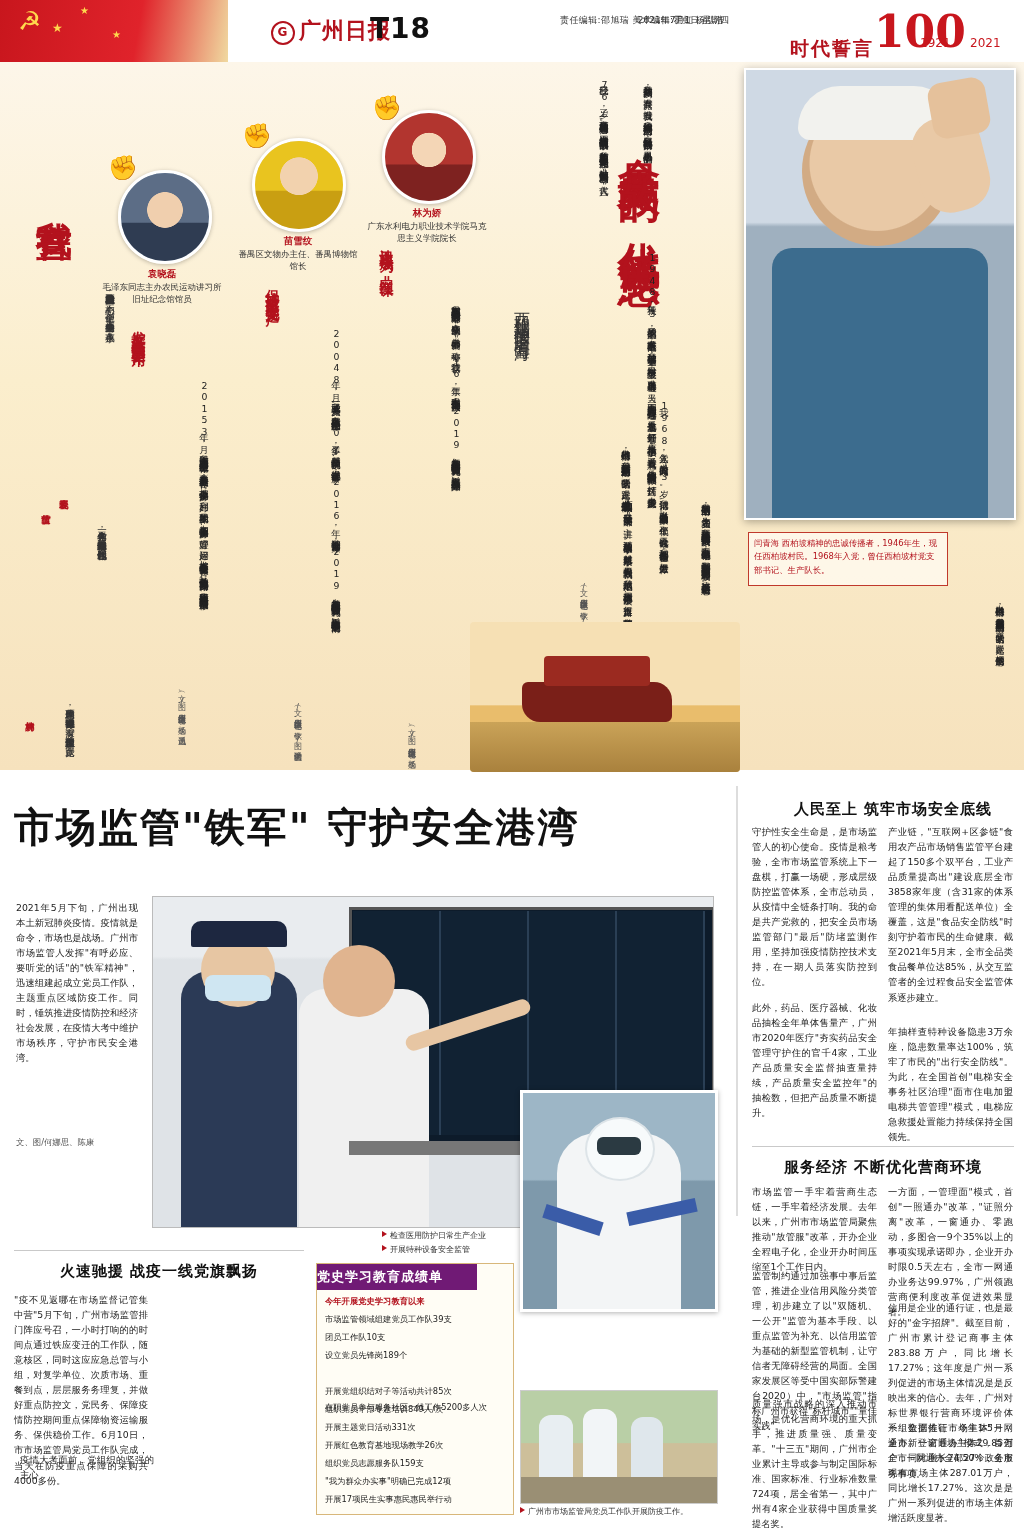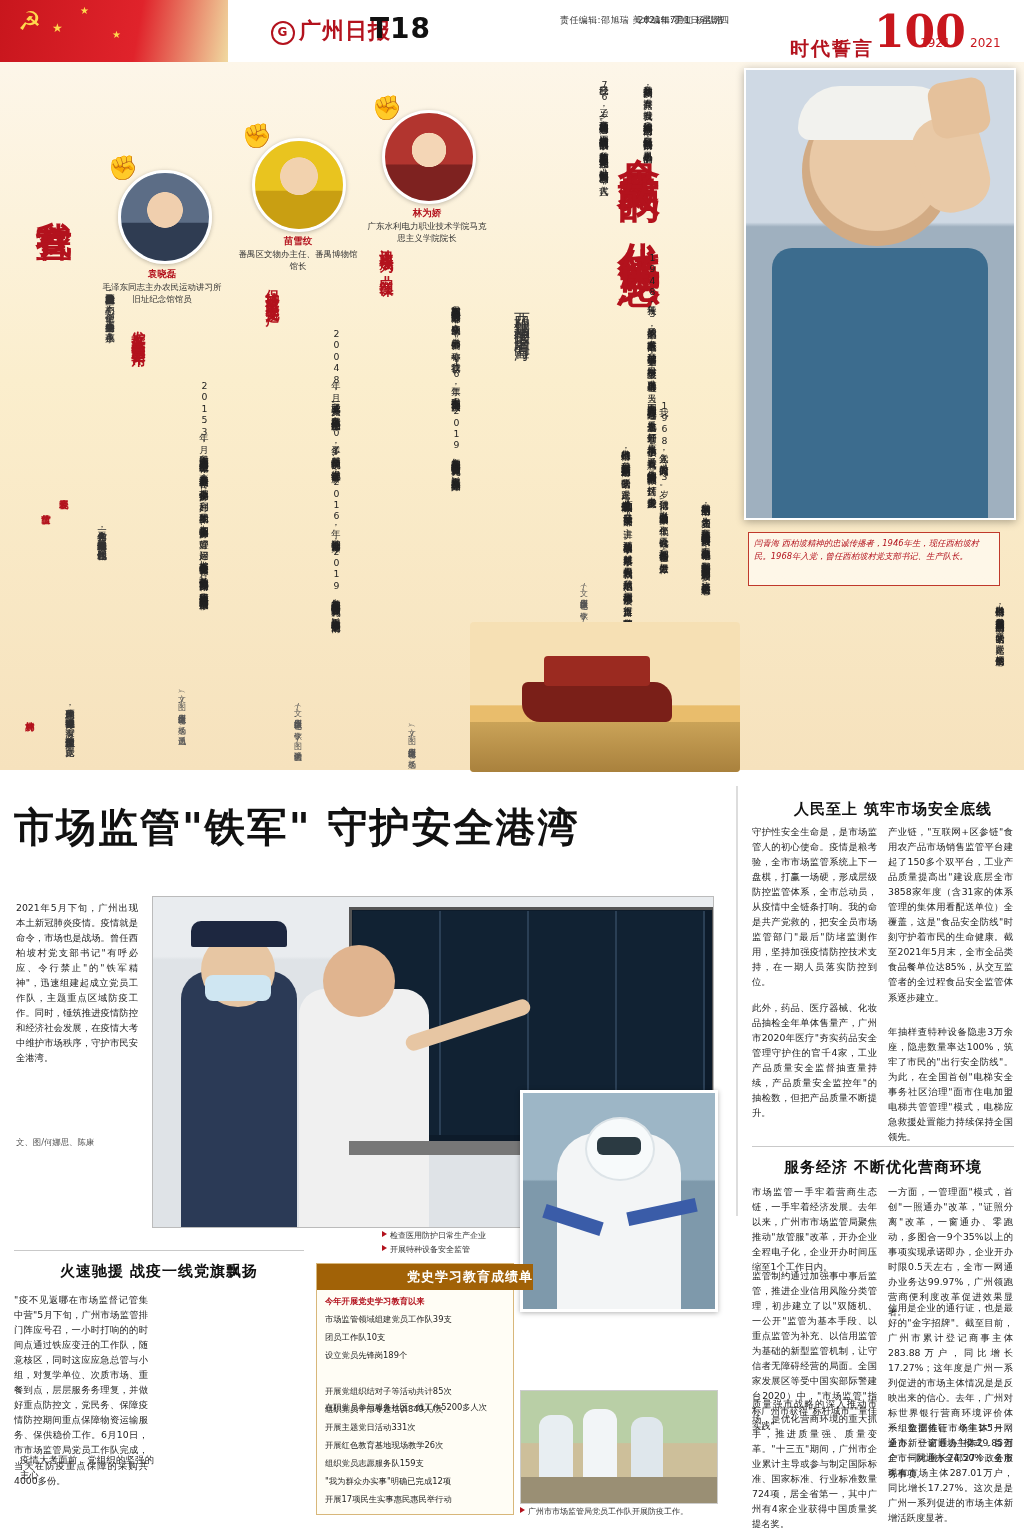--- a/index.html
+++ b/index.html
@@ -50,21 +50,21 @@
   .sect-tag .line{position:absolute;left:0;top:12px;width:1024px;height:2px;background:#b3121d;}
   .sect-tag .lbl{position:absolute;left:14px;top:2px;background:#fff;padding:0 8px;font-size:13px;font-weight:bold;color:#b3121d;letter-spacing:1px;}
 
   .big-head{position:absolute;left:14px;top:800px;width:700px;font-size:40px;font-weight:bold;color:#111;letter-spacing:2px;font-family:"DejaVu Serif","Liberation Serif",serif;}
 
   .mid-head{position:absolute;font-size:15px;font-weight:bold;color:#111;letter-spacing:1px;font-family:"DejaVu Serif","Liberation Serif",serif;}
 
   .rule-h{position:absolute;background:#b3121d;height:1px;}
 
   .scoreboard{position:absolute;left:316px;top:1263px;width:196px;height:250px;border:1px solid #d8b77a;background:#fffdf5;}
-  .sb-title{position:absolute;left:0;top:0;width:216px;height:26px;background:#a16207;color:#fff;font-size:13px;font-weight:bold;letter-spacing:1px;text-align:right;line-height:26px;}
+  .sb-title{position:absolute;left:0;top:0;width:160px;height:26px;background:#701a75;color:#fff;font-size:13px;font-weight:bold;letter-spacing:1px;text-align:left;line-height:26px;}
   .sb-item{position:absolute;left:8px;font-size:8.3px;color:#222;line-height:1.35;width:180px;}
 
   .imgph{position:absolute;overflow:hidden;background:#cfcfcf;}
   .sky{position:absolute;left:0;top:0;right:0;bottom:0;}
 
   .smallcap{position:absolute;font-size:8px;color:#333;}
   .tri{display:inline-block;width:0;height:0;border-left:5px solid #b3121d;border-top:3.5px solid transparent;border-bottom:3.5px solid transparent;margin-right:3px;vertical-align:1px;}
 </style>
 </head>
 <body>
@@ -154,38 +154,38 @@
     <div class="col-v" style="left:556px;top:520px;height:96px;width:34px;font-size:8px;color:#555;">（文/广州日报全媒体记者 李钦 图/受访者供图）</div>
 
     <div class="photo" style="left:744px;top:6px;width:268px;height:448px;border:2px solid #fff;box-shadow:0 2px 8px rgba(0,0,0,.3);">
       <div class="sky" style="background:linear-gradient(180deg,#cfd9e4 0 34%, #9fb0bf 35% 100%);"></div>
       <div style="position:absolute;left:56px;top:26px;width:150px;height:150px;border-radius:50%;background:radial-gradient(circle at 50% 45%,#e9c9a6 0 60%, #d2ab84 61% 100%);"></div>
       <div style="position:absolute;left:52px;top:16px;width:158px;height:54px;border-radius:70px 70px 20px 20px;background:#f2f2ee;"></div>
       <div style="position:absolute;left:26px;top:178px;width:216px;height:272px;background:linear-gradient(180deg,#3c6c8e 0 100%);border-radius:20px 20px 0 0;"></div>
       <div style="position:absolute;left:170px;top:46px;width:70px;height:96px;border-radius:30px;background:#e9c9a6;transform:rotate(-14deg);"></div>
       <div style="position:absolute;left:184px;top:10px;width:58px;height:56px;border-radius:14px;background:#e5c19b;transform:rotate(-10deg);"></div>
     </div>
-    <div class="redbox" style="left:748px;top:470px;width:252px;height:54px;font-style:italic;">闫青海 西柏坡精神的忠诚传播者，1946年生，现任西柏坡村民。1968年入党，曾任西柏坡村党支部书记、生产队长。</div>
+    <div class="redbox" style="left:748px;top:470px;width:200px;height:54px;">闫青海 西柏坡精神的忠诚传播者，1946年生，现任西柏坡村民。1968年入党，曾任西柏坡村党支部书记、生产队长。</div>
     <div class="col-v" style="left:962px;top:536px;height:168px;width:46px;font-size:9px;">出救的特殊恩情，我父母亲教育我要时刻不忘党的恩情，要听党的话、跟党走，报答党的恩情。</div>
 
     <div class="photo" style="left:470px;top:560px;width:270px;height:150px;border-radius:4px;">
       <div class="sky" style="background:linear-gradient(180deg,#f6e0b4 0 55%, #e9bd6c 56% 100%);"></div>
       <div style="position:absolute;left:52px;top:60px;width:150px;height:40px;background:#7a1f18;border-radius:6px 18px 6px 18px;"></div>
       <div style="position:absolute;left:74px;top:34px;width:106px;height:30px;background:#9b2a20;border-radius:4px;"></div>
       <div style="position:absolute;left:0;top:100px;width:270px;height:50px;background:linear-gradient(180deg,#caa358,#a9813d);"></div>
     </div>
   </div>
 
 
   <div class="big-head">市场监管"铁军" 守护安全港湾</div>
 
   <div class="mid-head" style="left:768px;top:800px;width:250px;text-align:center;">人民至上 筑牢市场安全底线</div>
   <div class="rule-h" style="left:736px;top:786px;width:2px;height:430px;background:#ddd;"></div>
 
-  <div class="col-h" style="left:16px;top:900px;width:122px;">2021年5月下旬，广州出现本土新冠肺炎疫情。疫情就是命令，市场也是战场。曾任西柏坡村党支部书记"有呼必应、令行禁止"的"铁军精神"，迅速组建起成立党员工作队，主题重点区域防疫工作。同时，锤筑推进疫情防控和经济社会发展，在疫情大考中维护市场秩序，守护市民安全港湾。</div>
+  <div class="col-h" style="left:16px;top:900px;width:122px;">2021年5月下旬，广州出现本土新冠肺炎疫情。疫情就是命令，市场也是战场。广州市市场监管人发挥"有呼必应、要听党的话"的"铁军精神"，迅速组建起成立党员工作队，主题重点区域防疫工作。同时，锤筑推进疫情防控和经济社会发展，在疫情大考中维护市场秩序，守护市民安全港湾。</div>
   <div class="col-h" style="left:16px;top:1136px;width:122px;font-size:8.4px;color:#555;">文、图/何娜思、陈康</div>
 
   <div class="imgph" style="left:152px;top:896px;width:560px;height:330px;border:1px solid #bbb;">
     <div class="sky" style="background:linear-gradient(180deg,#e9ecef 0 18%, #dfe3e7 19% 100%);"></div>
     <div style="position:absolute;left:196px;top:10px;width:360px;height:232px;background:#0d1b2a;border:3px solid #555;"></div>
     <div style="position:absolute;left:200px;top:14px;width:352px;height:224px;background:
         repeating-linear-gradient(90deg,#123,#123 86px,#2a3f55 86px,#2a3f55 88px),
         repeating-linear-gradient(0deg,rgba(255,255,255,.06),rgba(255,255,255,.06) 54px,rgba(0,0,0,.3) 54px,rgba(0,0,0,.3) 56px);"></div>
     <div style="position:absolute;left:28px;top:74px;width:116px;height:256px;background:linear-gradient(180deg,#2b3a56 0 100%);border-radius:28px 28px 0 0;"></div>
     <div style="position:absolute;left:48px;top:36px;width:74px;height:74px;border-radius:50%;background:#e7c6a3;"></div>

